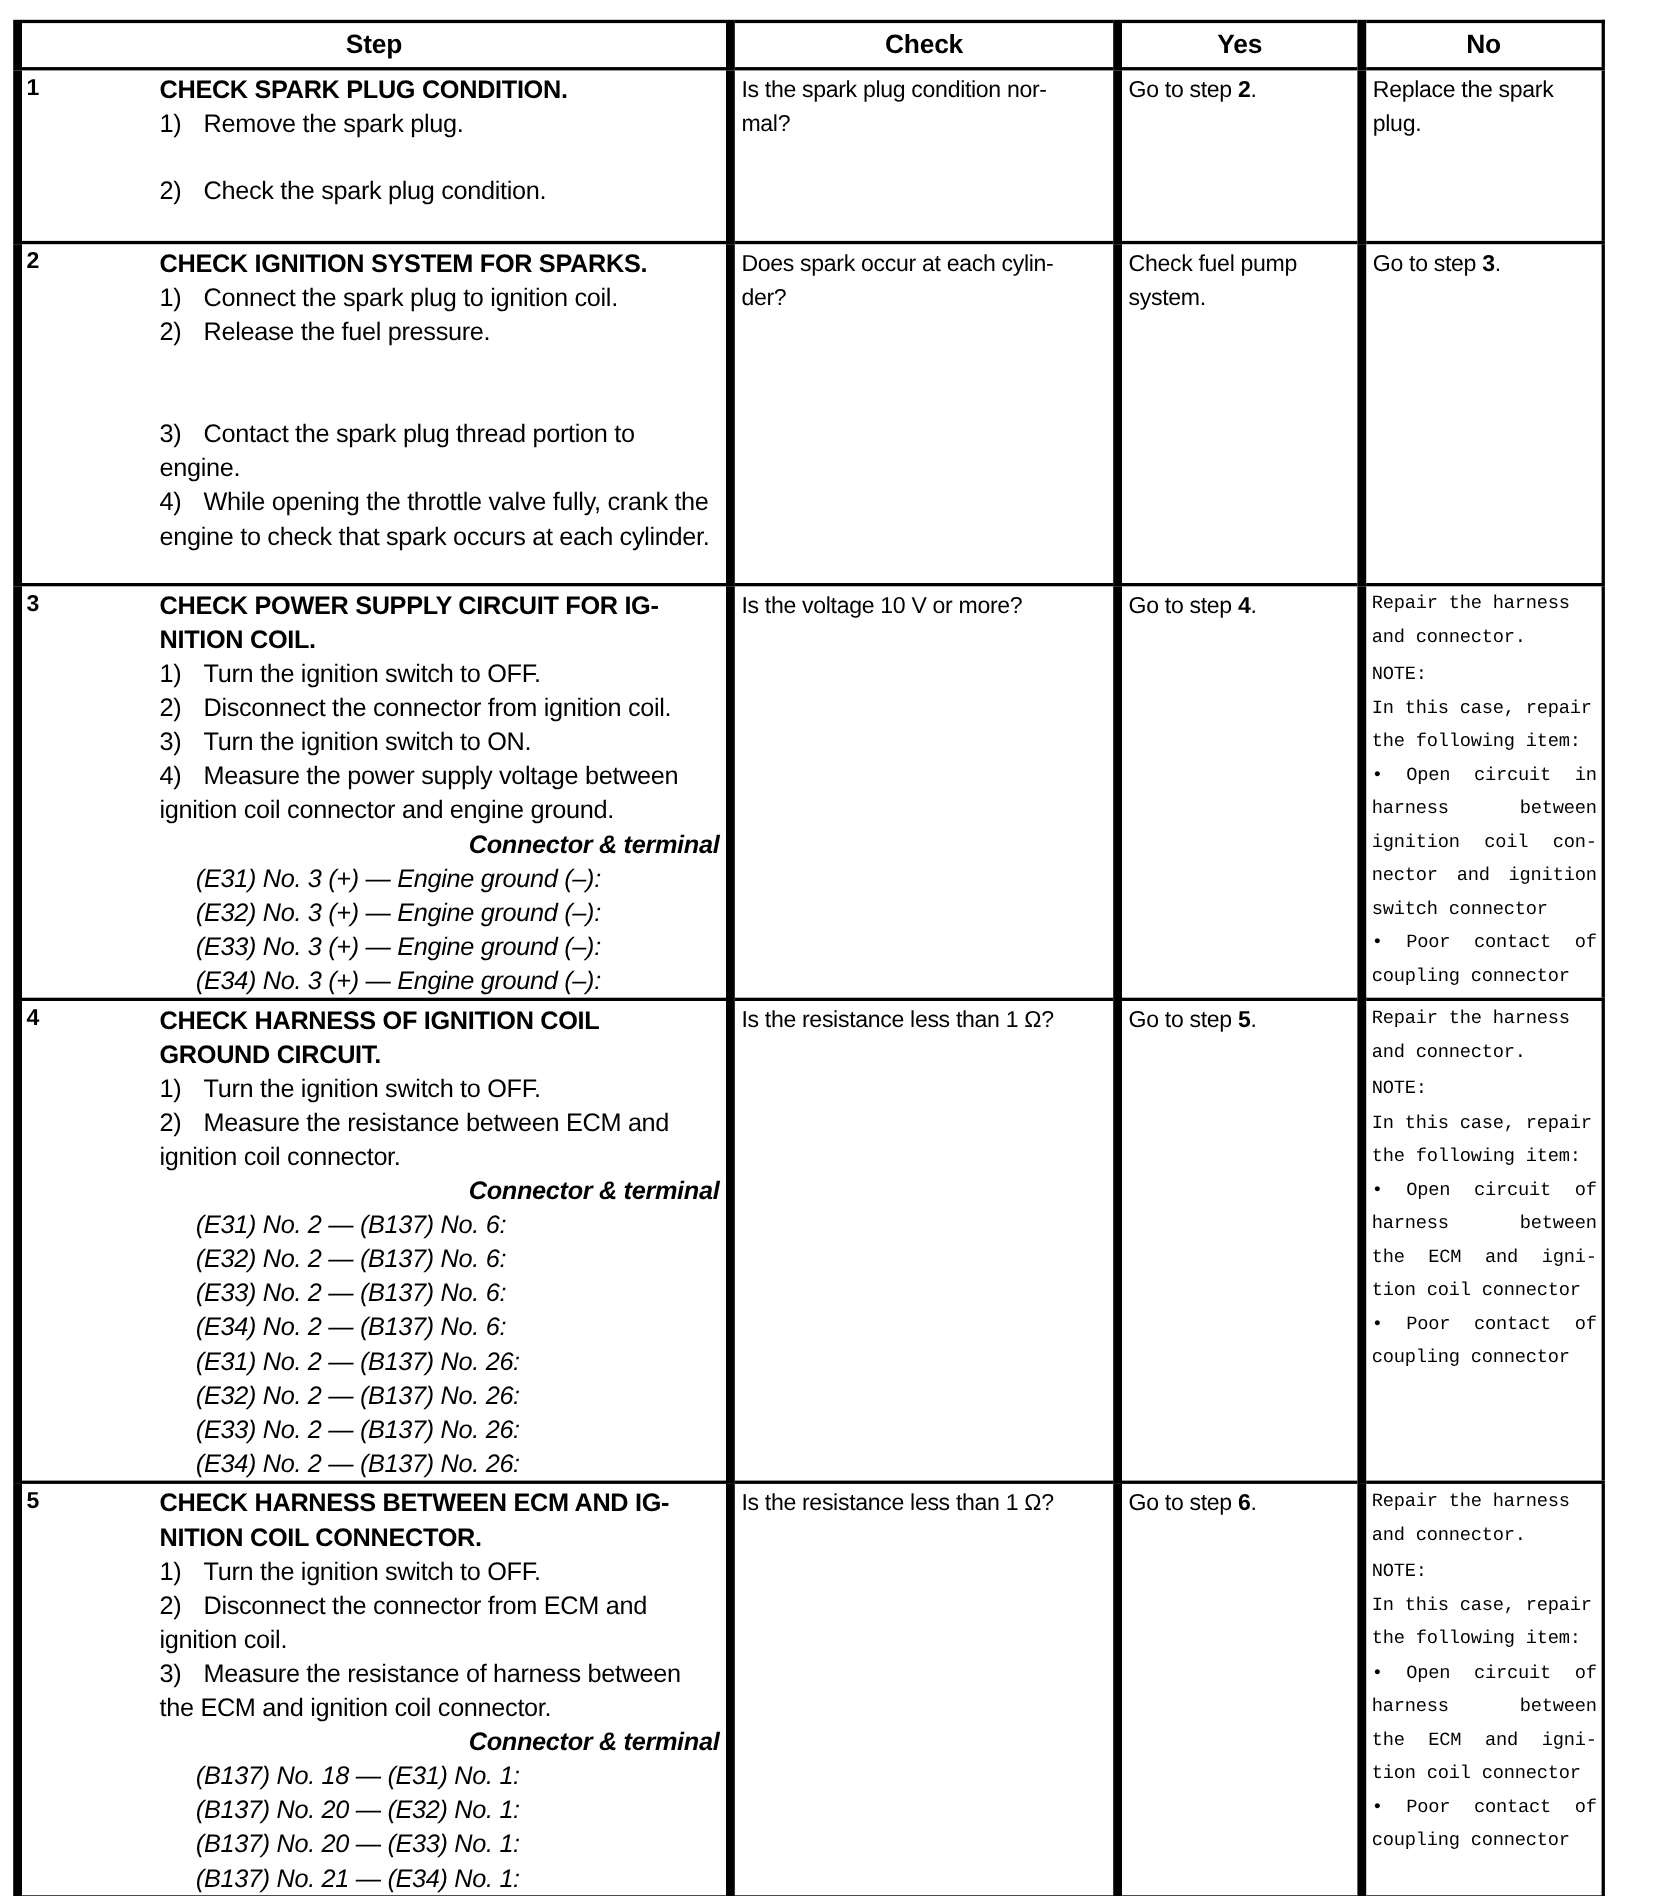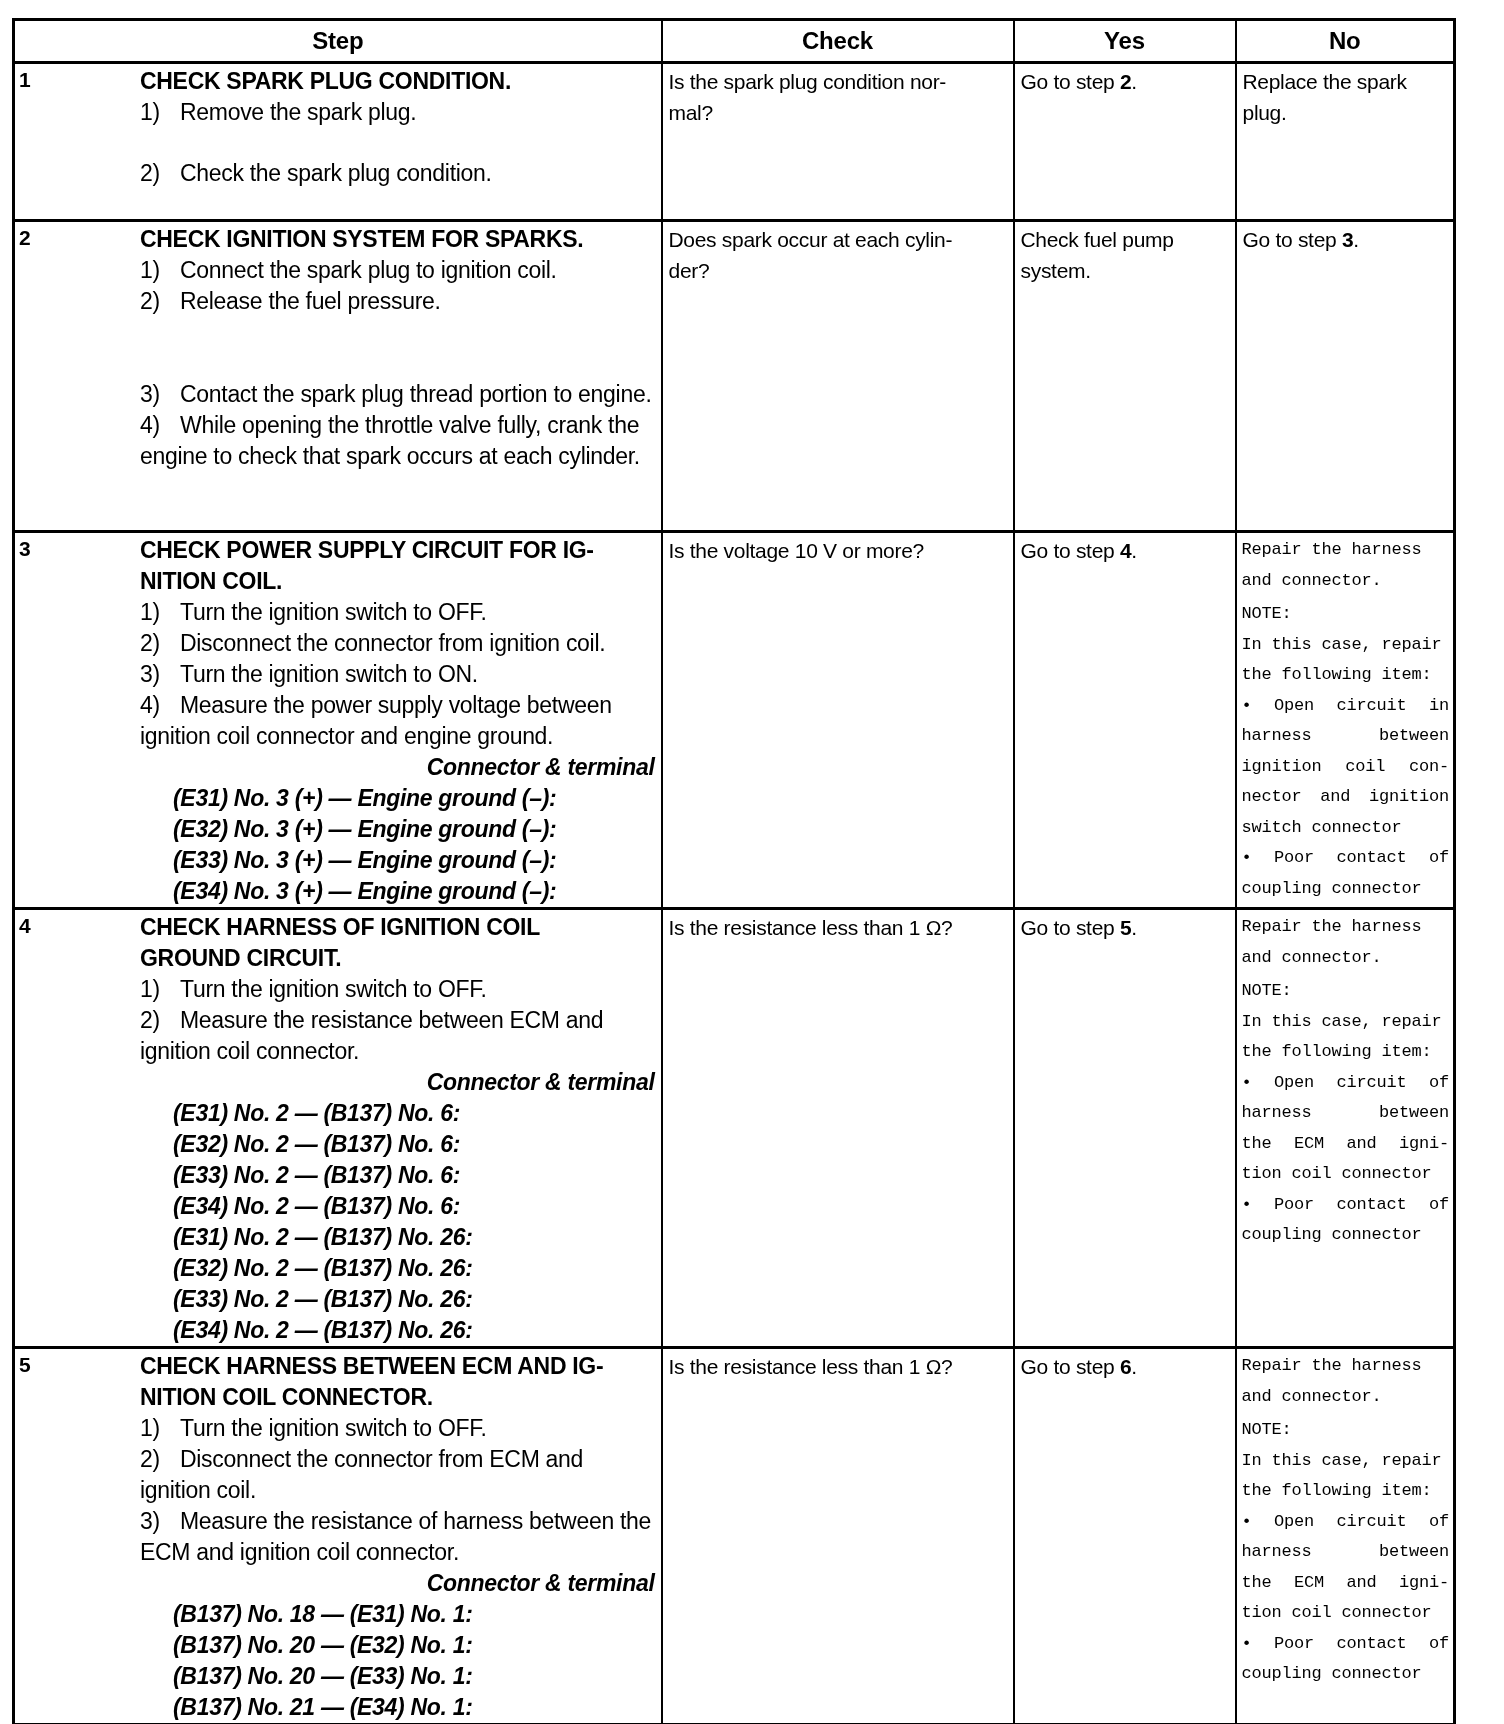--- a/index.html
+++ b/index.html
@@ -23,21 +23,21 @@
       border-collapse: collapse;
       border: 3px solid #000;
       table-layout: fixed;
     }
     .diag-table col.c-step { width: 648px; }
     .diag-table col.c-check { width: 352px; }
     .diag-table col.c-yes { width: 222px; }
     .diag-table col.c-no { width: 219px; }
 
     .diag-table th, .diag-table td {
-      border-left: 1px solid #000000;
+      border-left: 8px solid #000000;
       border-right: 2px solid #000;
       vertical-align: top;
       padding: 0;
     }
     .diag-table thead th {
       height: 40px;
       font-size: 24px;
       font-weight: bold;
       text-align: center;
       vertical-align: middle;
@@ -84,21 +84,21 @@
     }
     .gap-1 { height: 30px; }
     .gap-2 { height: 62px; }
     .conn-title {
       font-weight: bold;
       font-style: italic;
       margin-left: 18px;
       text-align: right;
     }
     .conn-item {
-      font-weight: bold;
+      font-weight: normal;
       font-style: italic;
       margin-left: 33px;
     }
     .txt-cell {
       font-size: 21px;
       line-height: 31px;
       padding: 2px 5px 0 6px !important;
       letter-spacing: -0.3px;
     }
     .no-cell {

